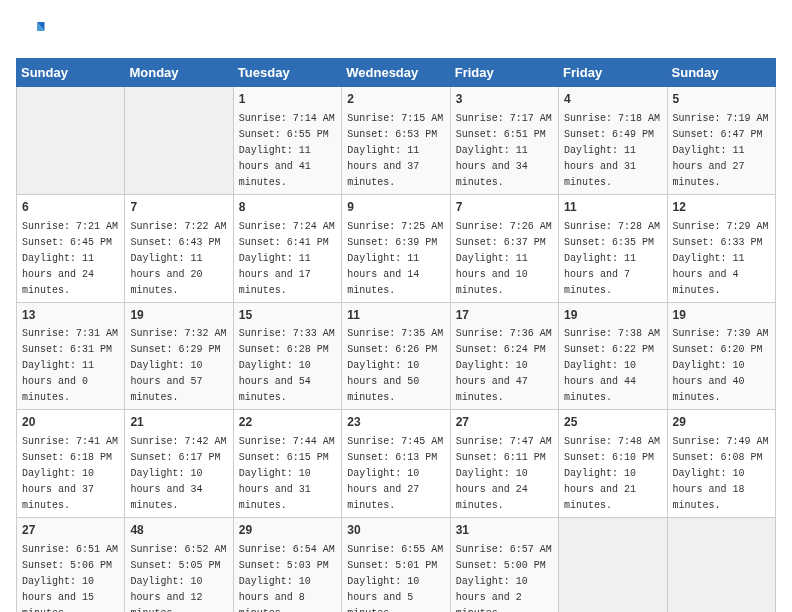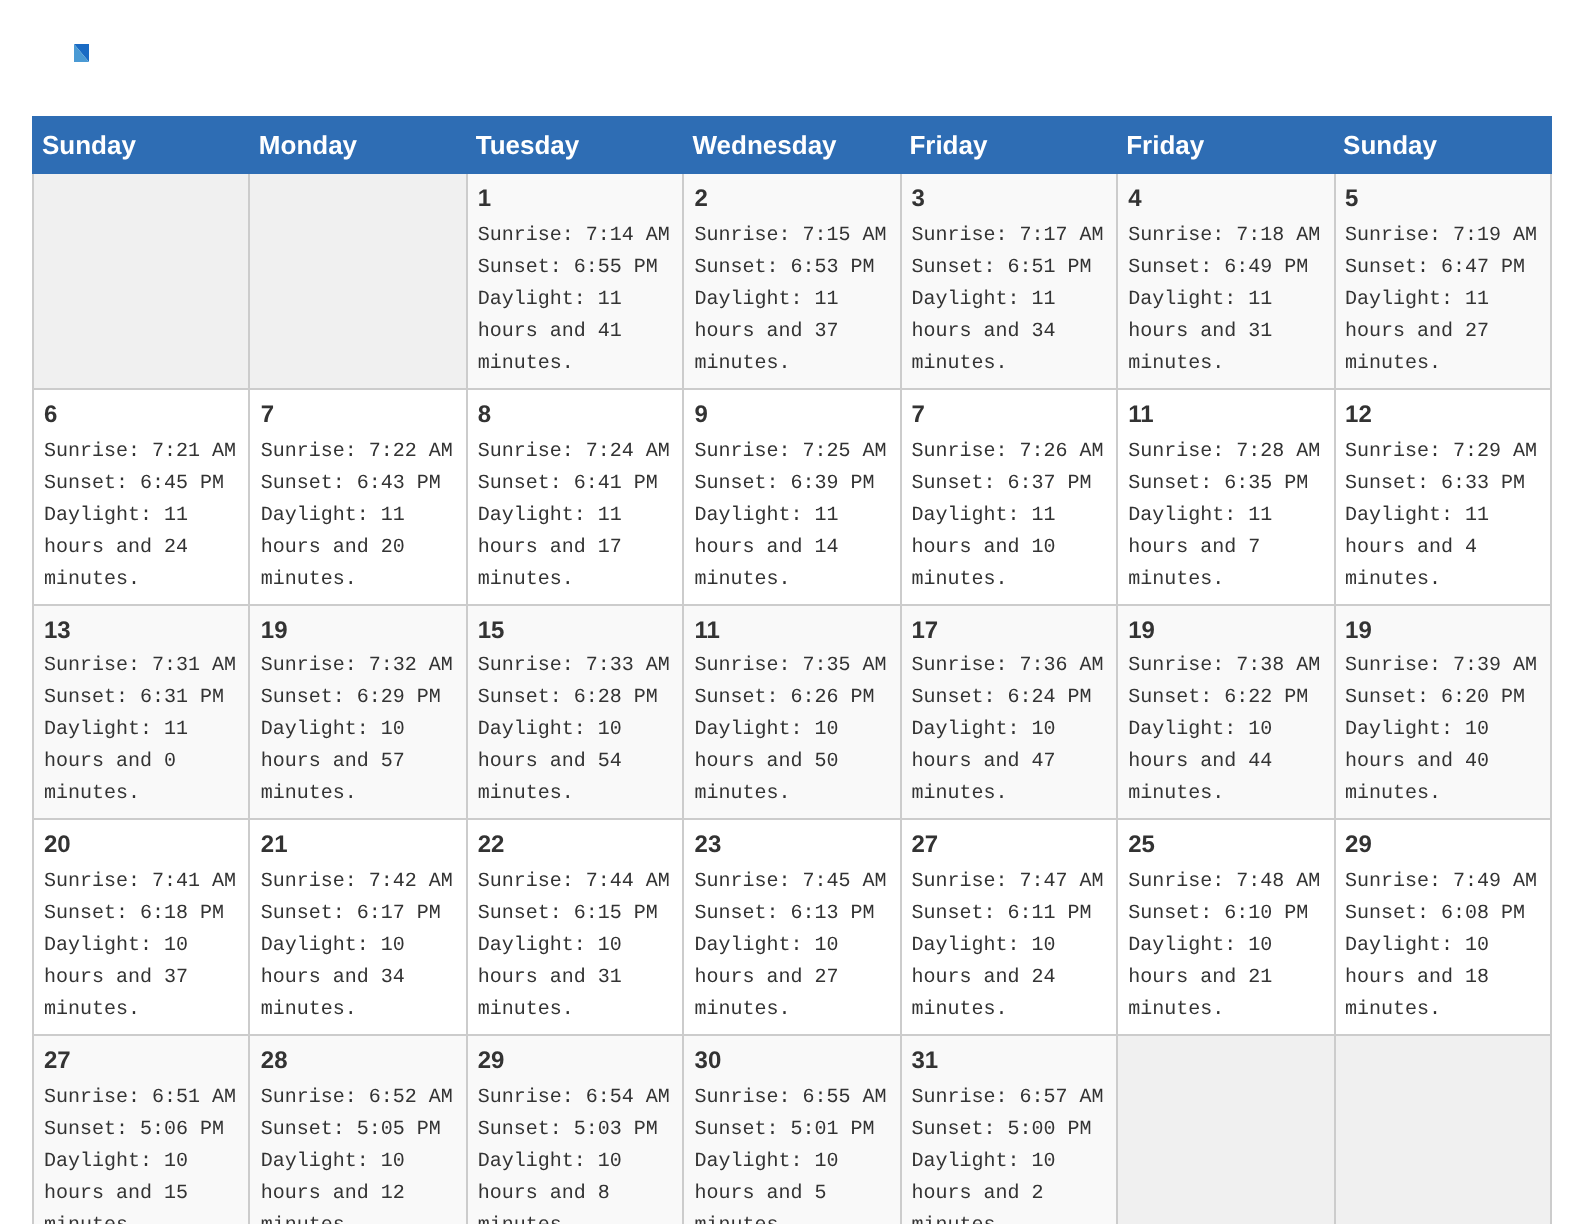--- a/index.html
+++ b/index.html
@@ -187,21 +187,21 @@
         <td><span class="day-num">27</span>
           <span class="day-info">Sunrise: 7:47 AM<br>Sunset: 6:11 PM<br>Daylight: 10 hours and 24 minutes.</span></td>
         <td><span class="day-num">25</span>
           <span class="day-info">Sunrise: 7:48 AM<br>Sunset: 6:10 PM<br>Daylight: 10 hours and 21 minutes.</span></td>
         <td><span class="day-num">29</span>
           <span class="day-info">Sunrise: 7:49 AM<br>Sunset: 6:08 PM<br>Daylight: 10 hours and 18 minutes.</span></td>
       </tr>
       <tr>
         <td><span class="day-num">27</span>
           <span class="day-info">Sunrise: 6:51 AM<br>Sunset: 5:06 PM<br>Daylight: 10 hours and 15 minutes.</span></td>
-        <td><span class="day-num">28</span>
+        <td><span class="day-num">48</span>
           <span class="day-info">Sunrise: 6:52 AM<br>Sunset: 5:05 PM<br>Daylight: 10 hours and 12 minutes.</span></td>
         <td><span class="day-num">29</span>
           <span class="day-info">Sunrise: 6:54 AM<br>Sunset: 5:03 PM<br>Daylight: 10 hours and 8 minutes.</span></td>
         <td><span class="day-num">30</span>
           <span class="day-info">Sunrise: 6:55 AM<br>Sunset: 5:01 PM<br>Daylight: 10 hours and 5 minutes.</span></td>
         <td><span class="day-num">31</span>
           <span class="day-info">Sunrise: 6:57 AM<br>Sunset: 5:00 PM<br>Daylight: 10 hours and 2 minutes.</span></td>
         <td class="empty-cell"></td>
         <td class="empty-cell"></td>
       </tr>

